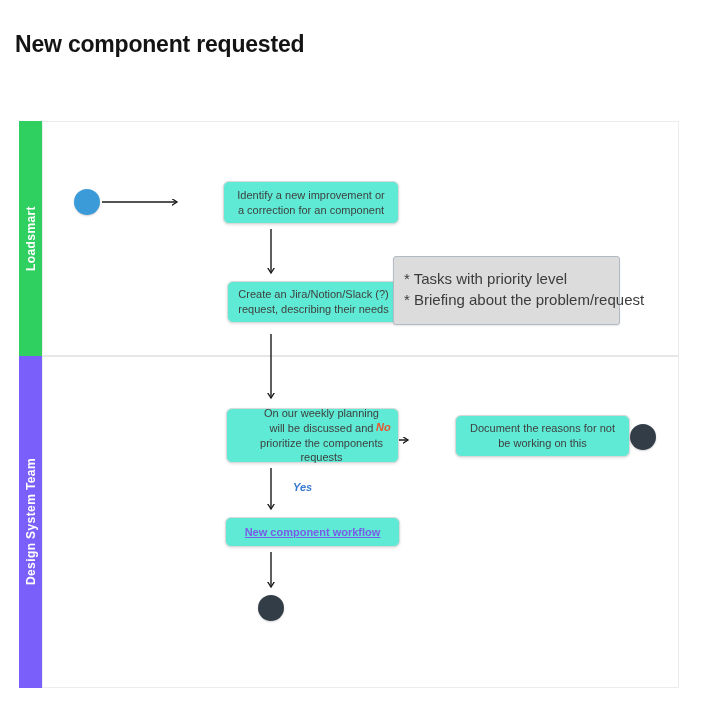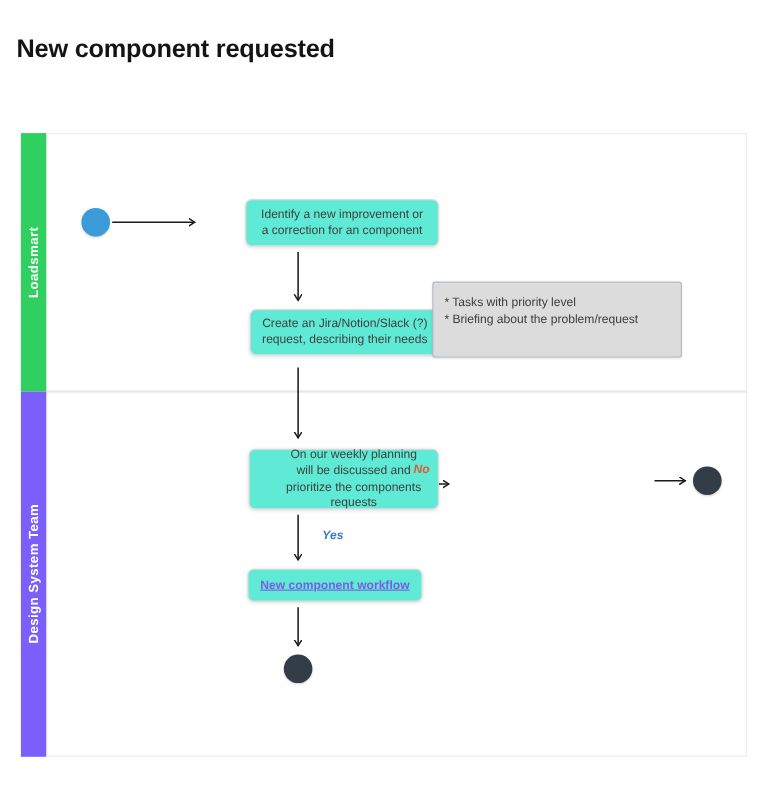--- a/index.html
+++ b/index.html
@@ -56,34 +56,34 @@
     display: flex; align-items: center; justify-content: center;
     text-align: center;
     font-size: 11px; line-height: 1.35; color: #3f3f3f;
     padding: 4px 10px;
     margin-left: 40px;
   }
   .node.identify { left: 164px; top: 60px;  width: 176px; height: 43px; }
   .node.create   { left: 168px; top: 160px; width: 173px; height: 42px; }
   .node.planning { left: 167px; top: 287px; width: 173px; height: 55px; padding-left: 28px; }
   .node.document { left: 396px; top: 294px; width: 175px; height: 42px; }
-  .node.linkbox  { left: 166px; top: 396px; width: 159px; height: 30px; }
+  .node.linkbox  { left: 166px; top: 396px; width: 175px; height: 30px; }
   .node.linkbox a {
     color: #7b5ce6; font-weight: 700; text-decoration: underline;
     font-size: 11px; cursor: pointer;
   }
   .note {
     position: absolute; left: 374px; top: 135px;
     width: 227px; height: 69px;
     background: #dcdcdc;
     border: 1px solid #b3bac4;
     border-radius: 3px;
     box-shadow: 0 1px 2px rgba(0,0,0,0.10);
     padding: 11px 10px;
-    font-size: 11px; line-height: 1.42; color: #3c3c3c;
+    font-size: 15px; line-height: 1.42; color: #3c3c3c;
     text-align: left;
   }
   .note div { white-space: nowrap; }
   .circle {
     position: absolute; width: 26px; height: 26px; border-radius: 50%;
     box-shadow: 0 1px 2px rgba(0,0,0,0.18);
   }
   .circle.start { left: 55px;  top: 68px;  background: #3b9bd8; }
   .circle.end-a { left: 611px; top: 303px; background: #333d47; }
   .circle.end-b { left: 239px; top: 474px; background: #333d47; }
@@ -149,20 +149,23 @@
     <div>* Briefing about the problem/request</div>
   </div>
 
   <div class="node planning">
     <span>On our weekly planning will be discussed and prioritize the components requests</span>
   </div>
 
   <span class="edge-label no">No</span>
   <span class="edge-label yes">Yes</span>
 
+  <div class="node document">
+    <span>Document the reasons for not be working on this</span>
+  </div>
 
   <span class="circle end-a"></span>
 
   <div class="node linkbox">
     <a>New component workflow</a>
   </div>
 
   <span class="circle end-b"></span>
 
 </div>

